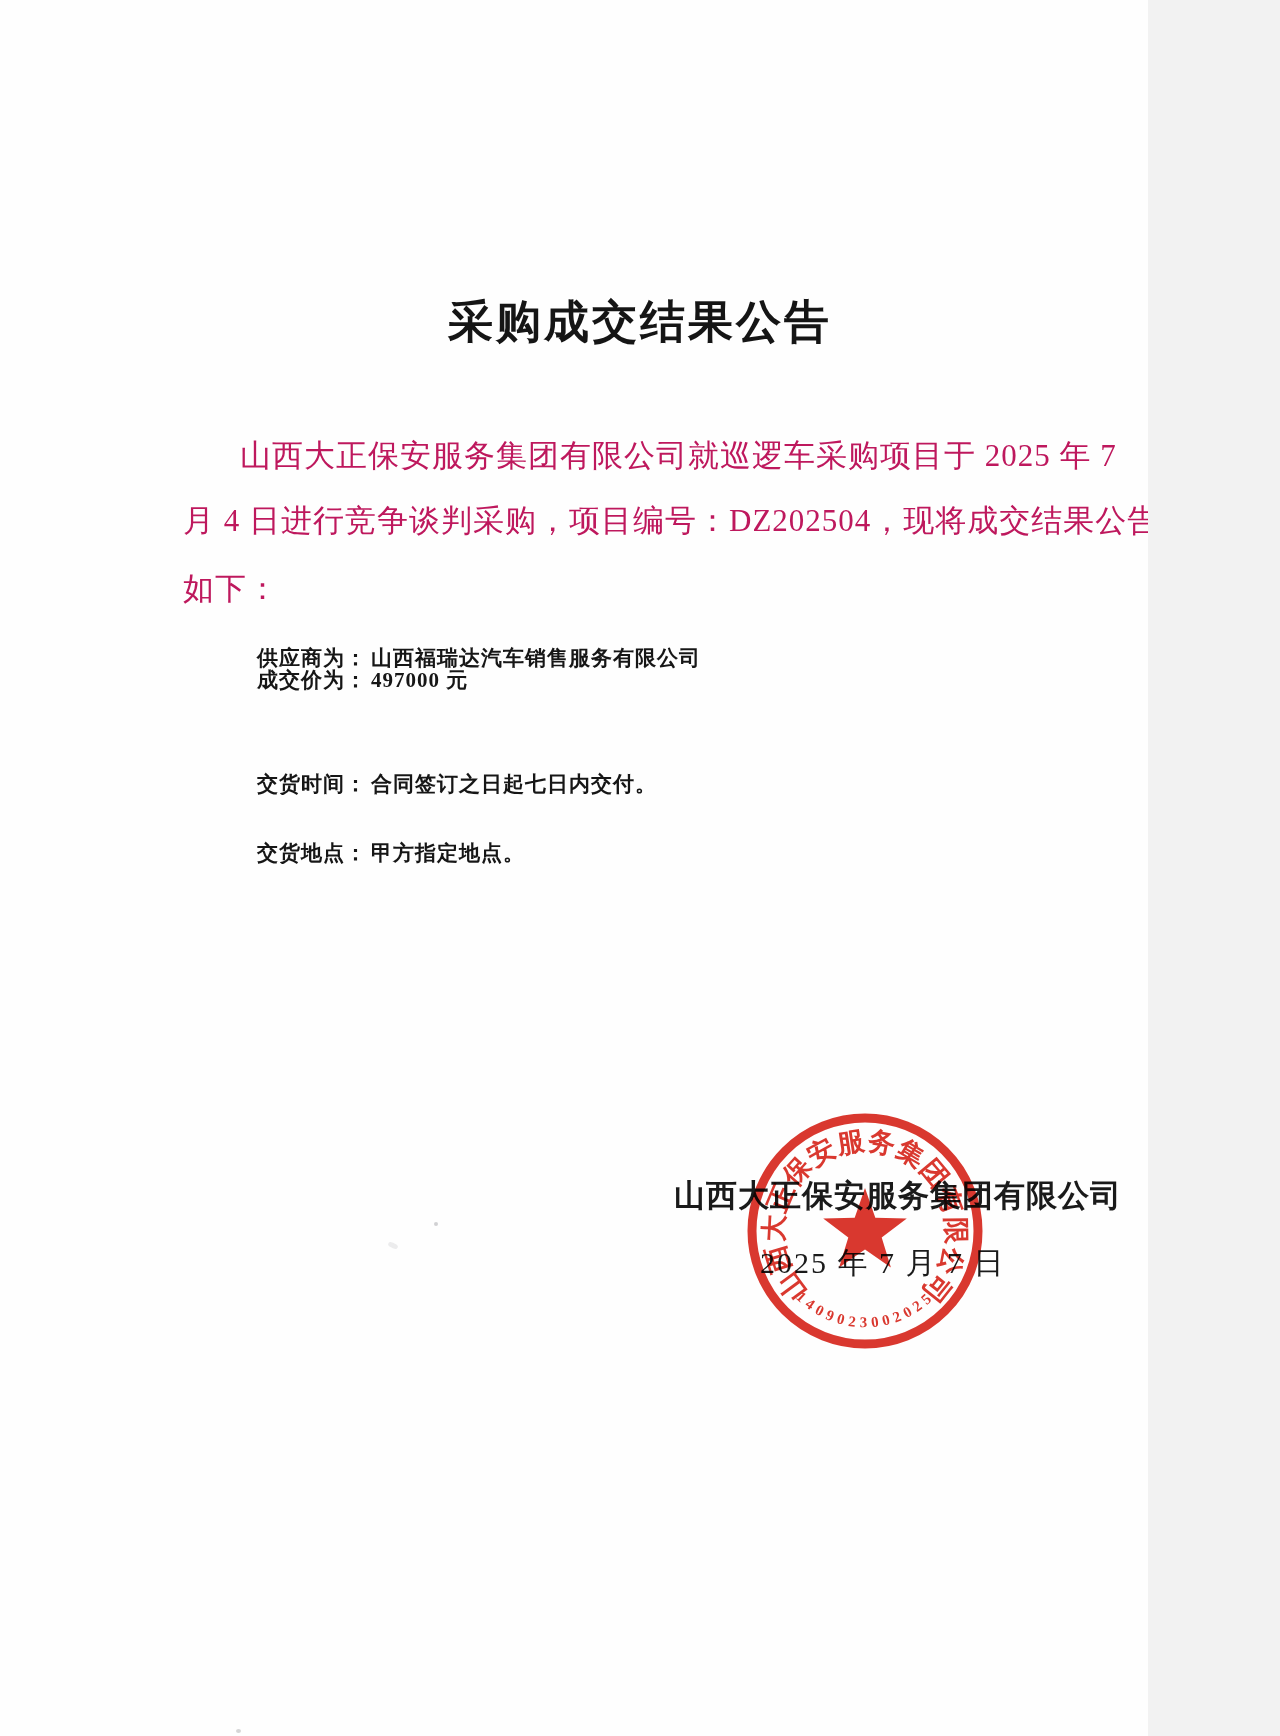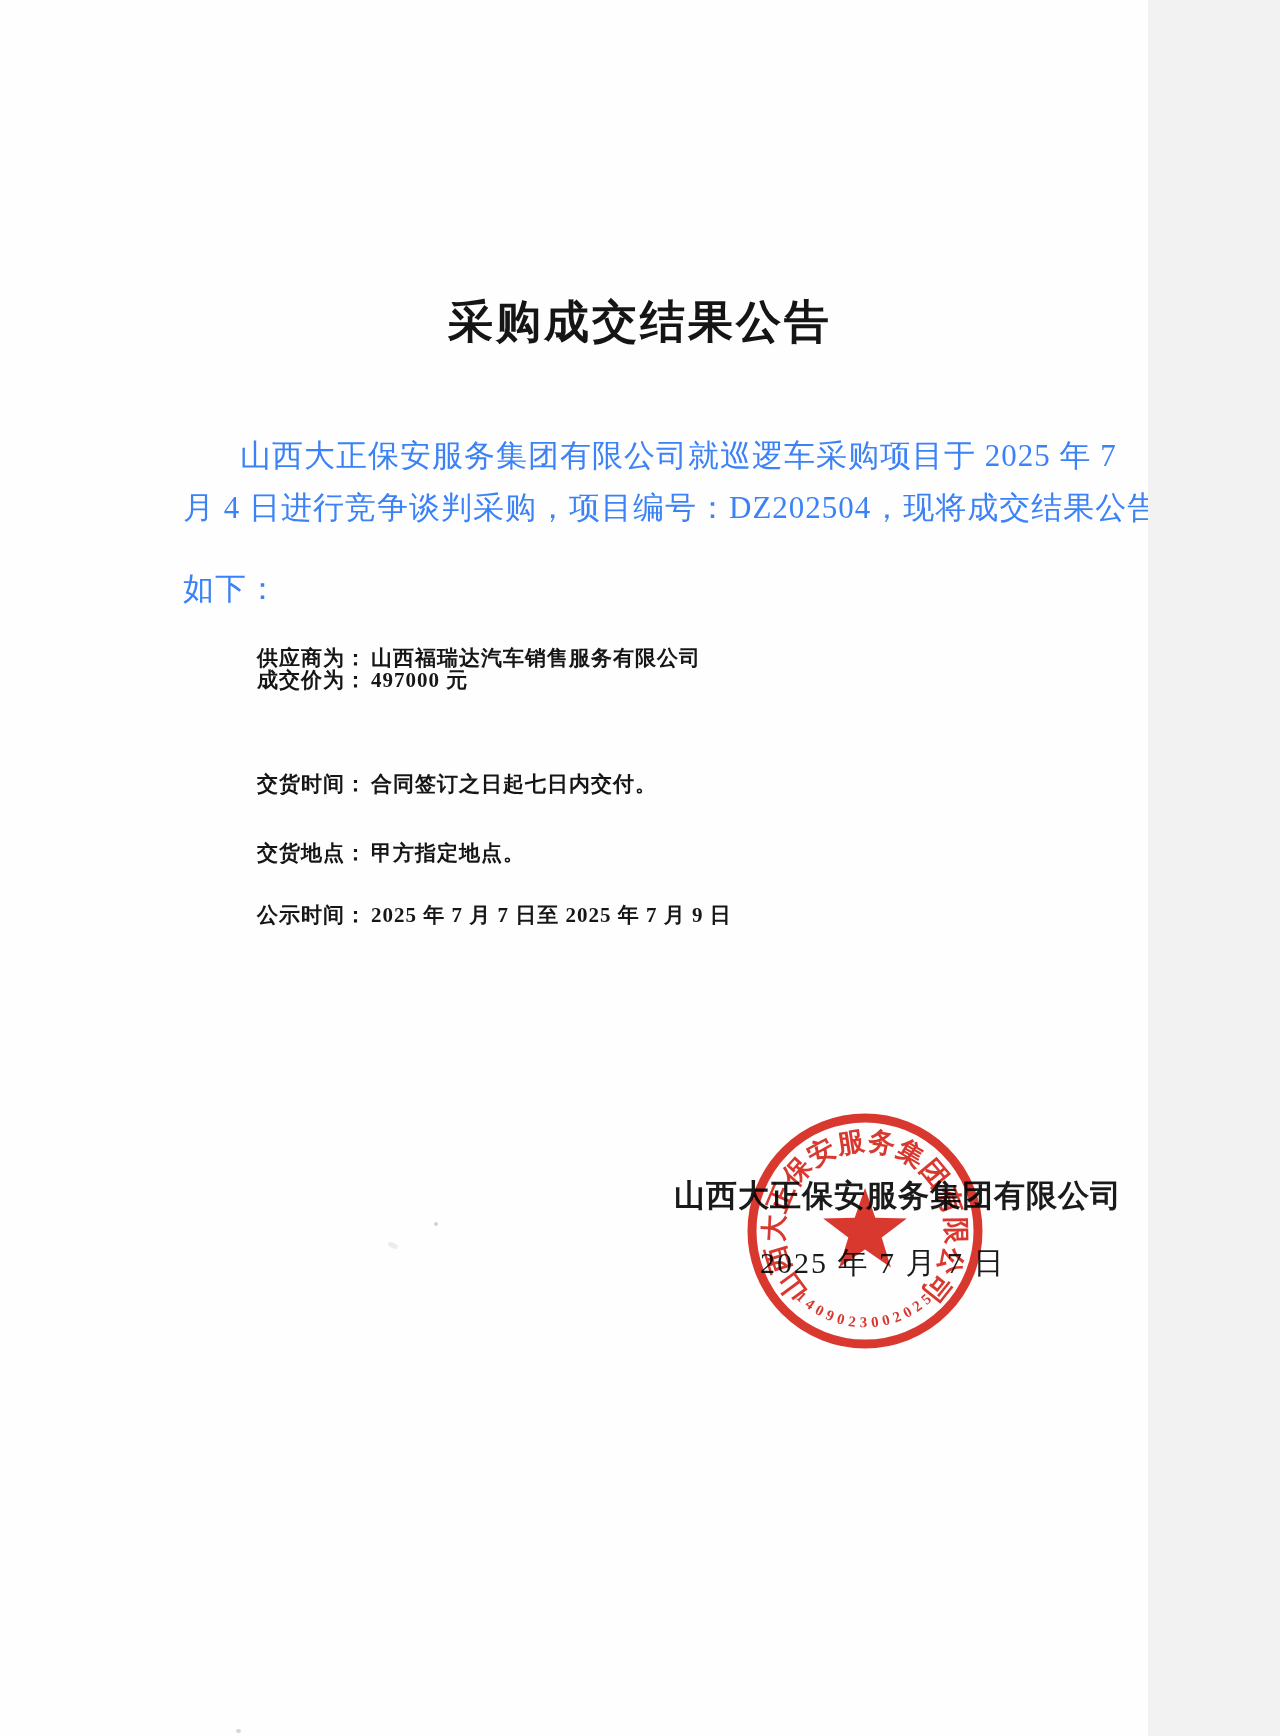--- a/index.html
+++ b/index.html
@@ -23,25 +23,25 @@
     font-size:45px;
     font-weight:700;
     letter-spacing:3px;
     color:#151515;
   }
   .para-line{
     position:absolute;
     font-size:31px;
     line-height:1.15;
     letter-spacing:1px;
-    color:#3b82f6;
+    color:#be185d;
     white-space:nowrap;
   }
   .pl1{top:438px;left:240px;}
-  .pl2{top:490px;left:183px;}
+  .pl2{top:503px;left:183px;}
   .pl3{top:571px;left:183px;text-align:center;}
   .detail-row{
     position:absolute;
     left:257px;
     font-size:21px;
     line-height:1.15;
     white-space:nowrap;
     color:#161616;
   }
   .detail-row .lbl{font-weight:700;letter-spacing:1px;}
@@ -107,23 +107,20 @@
   </div>
   <div class="detail-row d2">
     <span class="lbl">成交价为：</span><span class="val">497000 元</span>
   </div>
   <div class="detail-row d3">
     <span class="lbl">交货时间：</span><span class="val">合同签订之日起七日内交付。</span>
   </div>
   <div class="detail-row d4">
     <span class="lbl">交货地点：</span><span class="val">甲方指定地点。</span>
   </div>
-  <div class="detail-row d5">
-    <span class="lbl">公示时间：</span><span class="val">2025 年 7 月 7 日至 2025 年 7 月 9 日</span>
-  </div>
 
   <div class="sig-company">山西大正保安服务集团有限公司</div>
 
   <div class="sig-date">2025 年 7 月 7 日</div>
 
   <svg class="stamp" viewBox="0 0 260 260" xmlns="http://www.w3.org/2000/svg" aria-hidden="true">
     <defs>
       <path id="arcTop" d="M 76 193 A 82 82 0 1 1 184 193" fill="none"></path>
       <path id="arcBottom" d="M 56 192 A 97 97 0 0 0 204 192" fill="none"></path>
     </defs>

